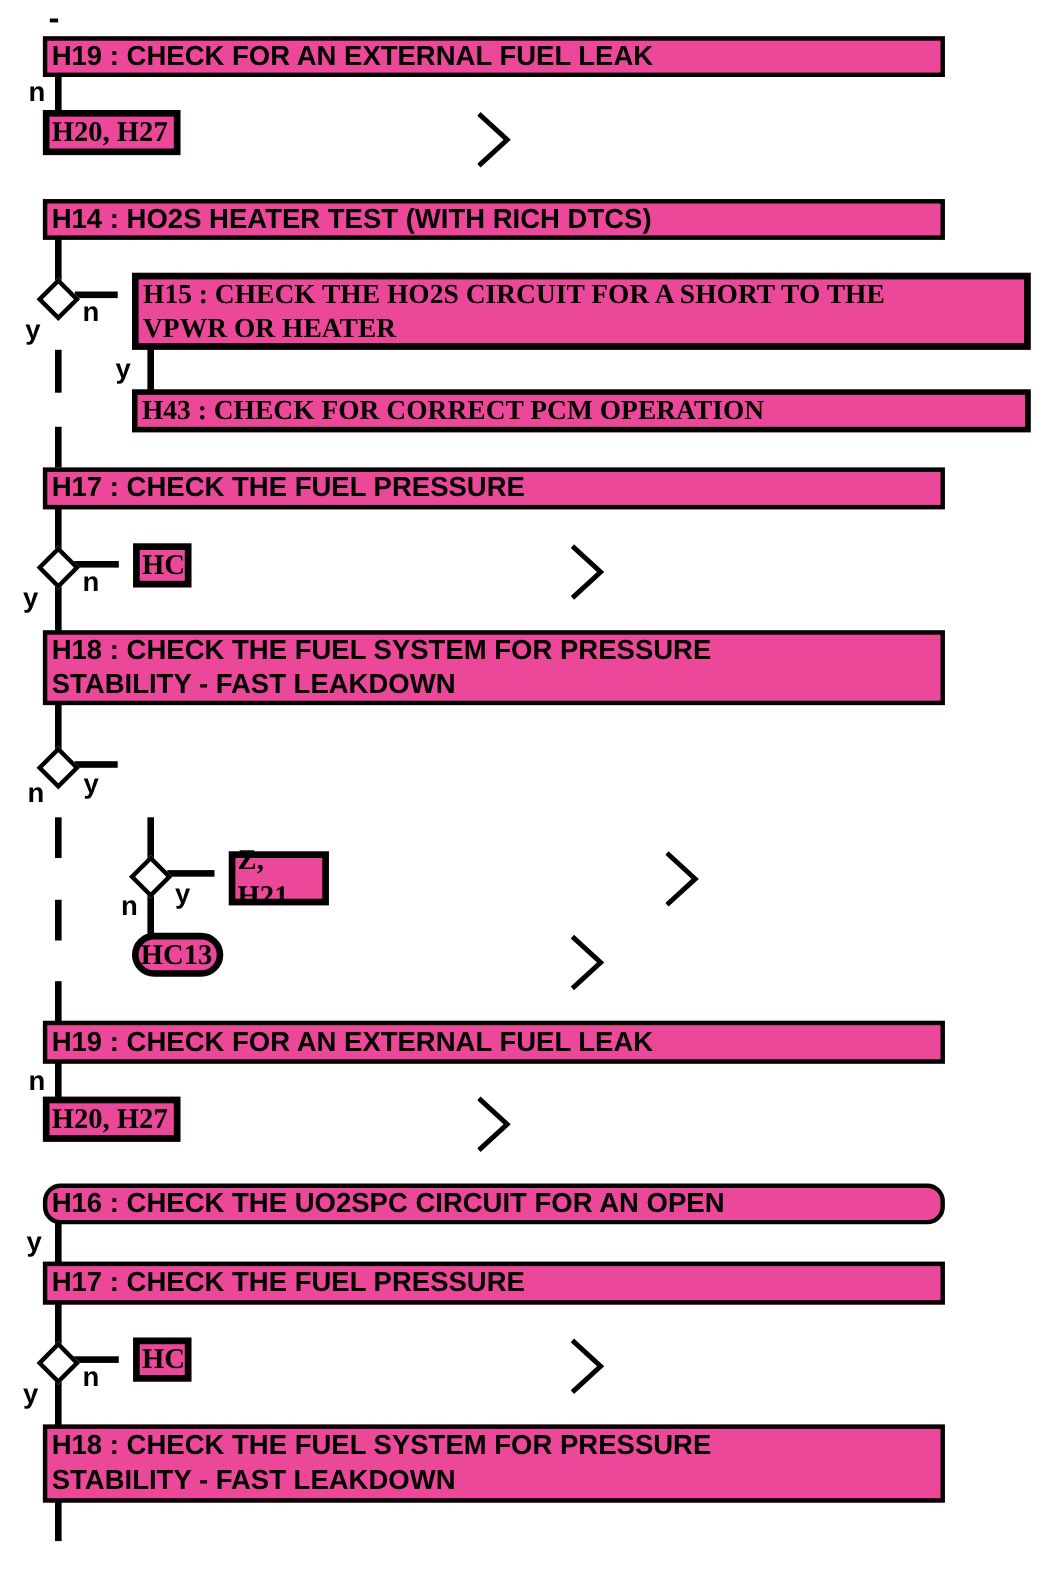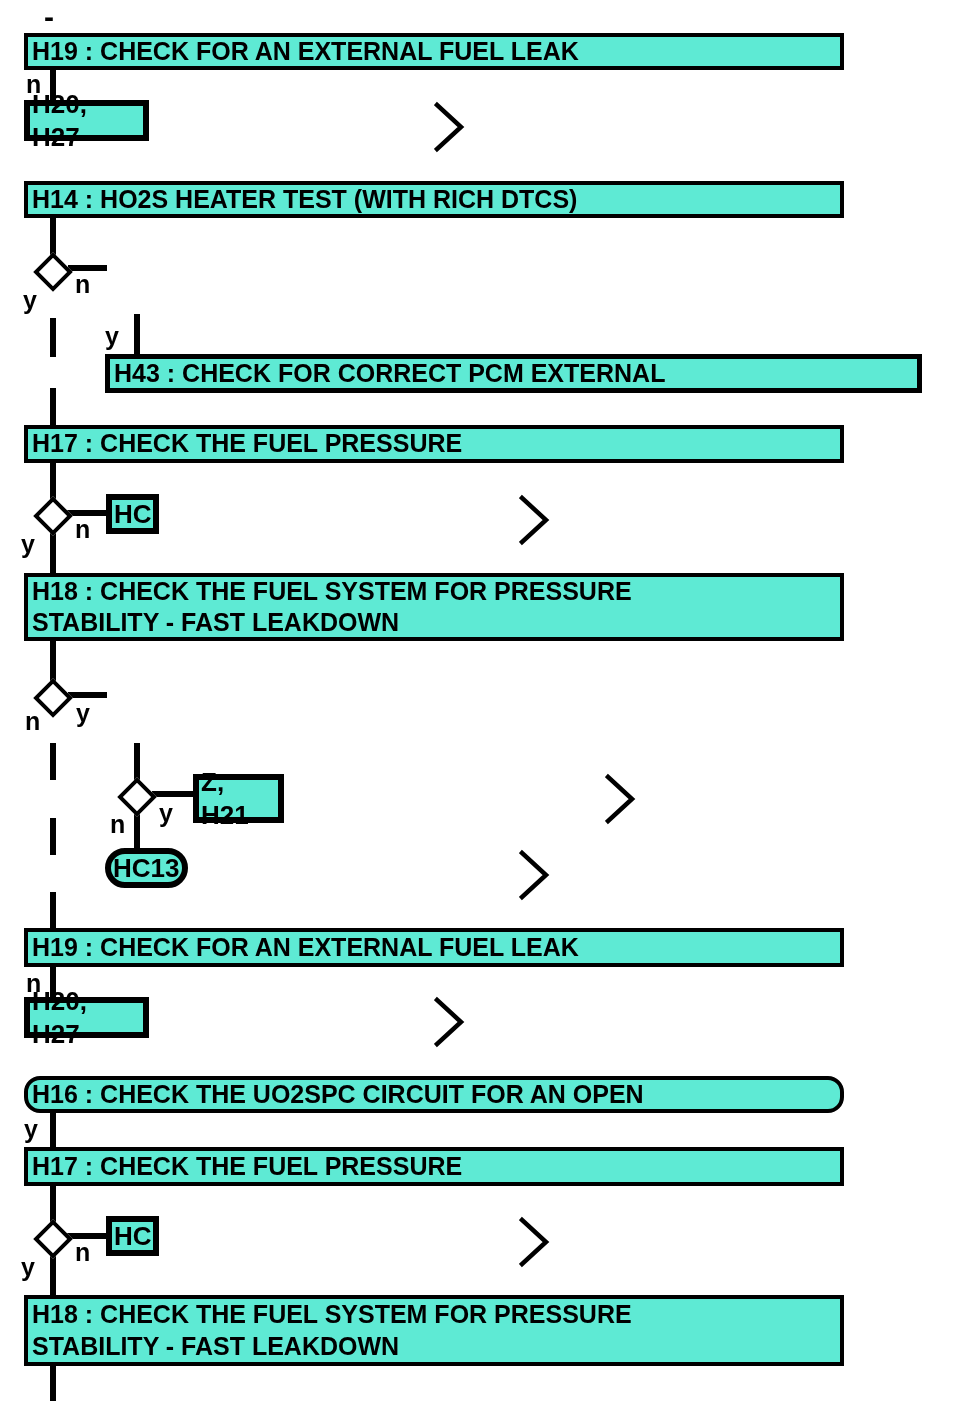--- a/index.html
+++ b/index.html
@@ -1,25 +1,25 @@
 <!DOCTYPE html>
 <html><head>
 <meta charset="utf-8">
 <style>
   html,body{margin:0;padding:0;background:#ffffff;}
   #canvas{
     position:relative;width:960px;height:1428px;background:#ffffff;
     font-family:"Liberation Sans", sans-serif;color:#000;overflow:hidden;
   }
   .box{
-    position:absolute;background:#5eead4;border:4px solid #000;box-sizing:border-box;
+    position:absolute;background:#ec4899;border:4px solid #000;box-sizing:border-box;
     display:flex;align-items:center;padding:0 3px 0 4px;
-    font-weight:bold;font-size:25px;line-height:1.25;white-space:pre-line;
+    font-weight:bold;font-size:25px;line-height:1.25;white-space:pre-line;margin-left:15px;
   }
-  .box.thick{border-width:6px;}
+  .box.thick{border-width:6px;font-family:Liberation Serif, serif;}
   .box.small{font-size:26px;padding:0 2px;}
   .vline{position:absolute;width:6px;background:#000;}
   .hline{position:absolute;height:6px;background:#000;}
   .diamond{
     position:absolute;width:28px;height:28px;border:4px solid #000;background:#fff;
     box-sizing:border-box;transform:rotate(45deg);
   }
   .lbl{position:absolute;font-weight:bold;font-size:25px;line-height:1;}
   .chev{position:absolute;}
   .topmark{position:absolute;left:44px;top:2px;font-weight:bold;font-size:30px;line-height:1;}
@@ -27,21 +27,23 @@
 </head>
 <body>
 
 <div id="canvas">
 
   <div class="topmark">-</div>
 
   <div class="box" style="left:24px;top:33px;width:820px;height:37px;">H19 : CHECK FOR AN EXTERNAL FUEL LEAK</div>
   <div class="box thick small" style="left:24px;top:100px;width:125px;height:41px;">H20, H27</div>
   <div class="box" style="left:24px;top:181px;width:820px;height:37px;">H14 : HO2S HEATER TEST (WITH RICH DTCS)</div>
-  <div class="box thick" style="left:105px;top:354px;width:817px;height:39px;border-width:5px;">H43 : CHECK FOR CORRECT PCM EXTERNAL</div>
+  <div class="box thick" style="left:105px;top:248px;width:817px;height:70px;">H15 : CHECK THE HO2S CIRCUIT FOR A SHORT TO THE
+VPWR OR HEATER</div>
+  <div class="box thick" style="left:105px;top:354px;width:817px;height:39px;border-width:5px;">H43 : CHECK FOR CORRECT PCM OPERATION</div>
   <div class="box" style="left:24px;top:425px;width:820px;height:38px;">H17 : CHECK THE FUEL PRESSURE</div>
   <div class="box thick small" style="left:106px;top:494px;width:53px;height:40px;">HC</div>
   <div class="box" style="left:24px;top:573px;width:820px;height:68px;">H18 : CHECK THE FUEL SYSTEM FOR PRESSURE
 STABILITY - FAST LEAKDOWN</div>
   <div class="box thick small" style="left:193px;top:774px;width:91px;height:49px;">Z, H21</div>
   <div class="box thick small" style="left:105px;top:848px;width:83px;height:40px;border-radius:20px;">HC13</div>
   <div class="box" style="left:24px;top:928px;width:820px;height:39px;">H19 : CHECK FOR AN EXTERNAL FUEL LEAK</div>
   <div class="box thick small" style="left:24px;top:997px;width:125px;height:41px;">H20, H27</div>
   <div class="box" style="left:24px;top:1076px;width:820px;height:37px;border-radius:16px;">H16 : CHECK THE UO2SPC CIRCUIT FOR AN OPEN</div>
   <div class="box" style="left:24px;top:1147px;width:820px;height:39px;">H17 : CHECK THE FUEL PRESSURE</div>

